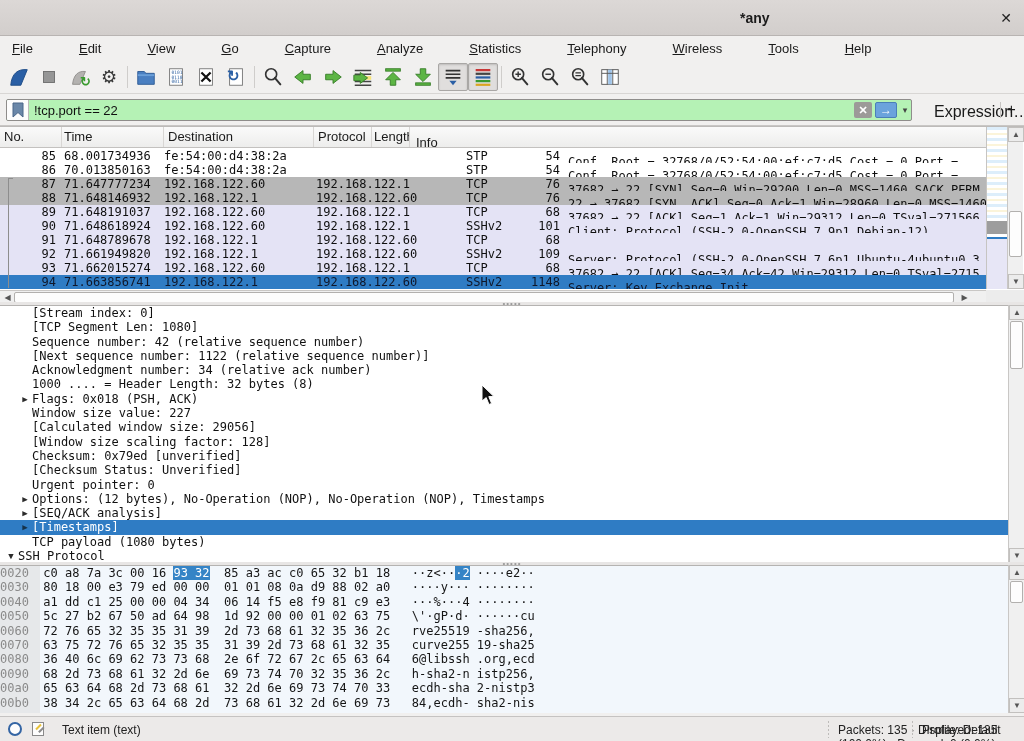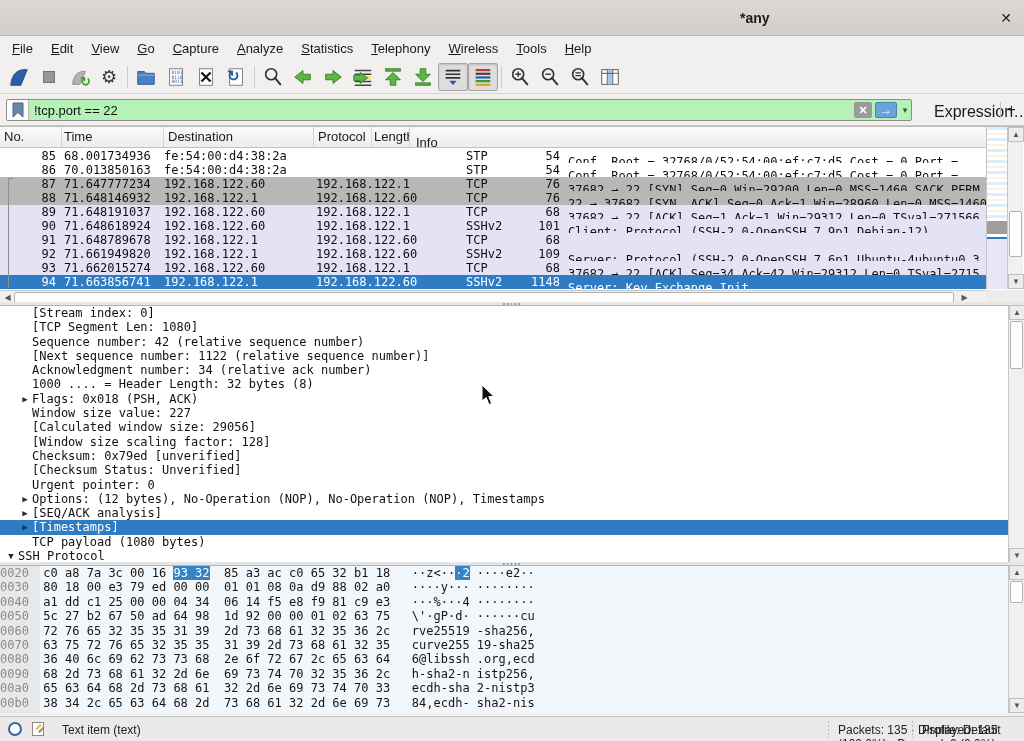--- a/index.html
+++ b/index.html
@@ -9,21 +9,21 @@
 
   
   .titlebar { position:absolute; left:0; top:0; width:1024px; height:36px;
     background:linear-gradient(#dcd8d6,#d2cecc); border-bottom:1px solid #b8b4b2; }
   .title { position:absolute; left:740px; top:10px; font-size:14px; font-weight:bold; color:#1b1b1b; }
   .close-btn { position:absolute; right:8px; top:8px; width:20px; height:20px; text-align:center;
     line-height:20px; font-size:14px; color:#222; cursor:default; }
 
   
   .menubar { position:absolute; left:0; top:36px; width:1024px; height:24px; background:#f1f0ef;
-    display:flex; align-items:center; padding-left:4px; }
+    display:flex; align-items:center; padding-left:4px;gap:28px; }
   .menu-item { font-size:13px; color:#1a1a1a; padding:3px 8px; margin-right:2px; }
   .menu-item u { text-decoration:underline; }
 
   
   .toolbar { position:absolute; left:0; top:60px; width:1024px; height:34px; background:#f1f0ef;
     border-bottom:1px solid #d8d6d4; display:flex; align-items:center; padding-left:4px; }
   .tb-btn { width:30px; height:28px; display:flex; align-items:center; justify-content:center;
     border:1px solid transparent; border-radius:2px; position:relative; }
   .tb-btn.pressed { background:#e0dedd; border:1px solid #a9a7a5; box-shadow:inset 0 1px 2px rgba(0,0,0,.15); }
   .tb-sep { width:1px; height:22px; background:#cfcdcb; margin:0 3px; }
@@ -52,21 +52,21 @@
   .pl-header { position:absolute; left:0; top:0; width:986px; height:21px;
     background:linear-gradient(#fafafa,#ededec); border-bottom:1px solid #c3c1bf; display:flex;
     font-size:13px; color:#1a1a1a; }
   .pl-hcell { border-right:1px solid #d8d6d4; padding:2px 0 0 4px; white-space:nowrap; overflow:hidden; }
   .pl-rows { position:absolute; left:0; top:22px; width:986px; height:140px; overflow:hidden;
     font-family:"DejaVu Sans Mono", monospace; font-size:12px; }
   .pl-row { height:14px; line-height:14px; display:flex; white-space:nowrap; color:#0f0f0f; }
   .pl-row.style-default { background:#ffffff; }
   .pl-row.style-synfin { background:#b7b7b7; }
   .pl-row.style-tcp { background:#e4e3f5; }
-  .pl-row.style-selected { background:#2f7cc4; color:#ffffff;justify-content:center; }
+  .pl-row.style-selected { background:#2f7cc4; color:#0f172a;justify-content:center; }
   .c-no { width:62px; text-align:right; padding-right:6px; }
   .c-time { width:102px; padding-left:2px; }
   .c-src { width:152px; }
   .c-dst { width:150px; }
   .c-proto { width:58px; }
   .c-len { width:38px; text-align:right; padding-right:2px; }
   .c-info { flex:1; padding-left:6px; overflow:hidden;margin-top:6px; }
   .conv-bracket { position:absolute; left:8px; top:51px; width:5px; height:110px;
     border-left:1px solid #8d8d8d; border-top:1px solid #8d8d8d; pointer-events:none; }
   .minimap { position:absolute; left:986px; top:0; width:21px; height:162px; border-left:1px solid #c6c4c2;

